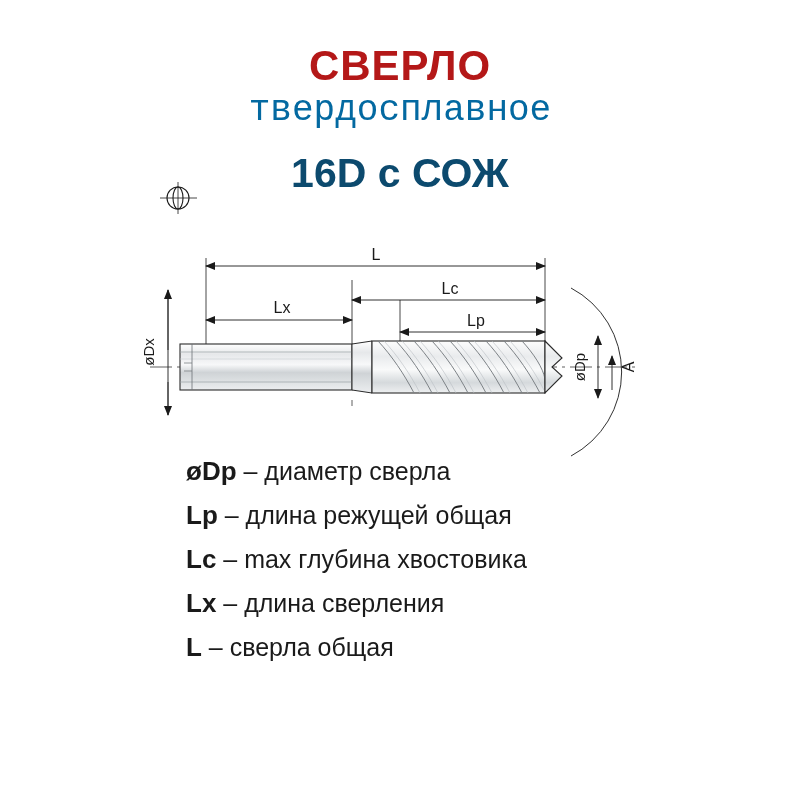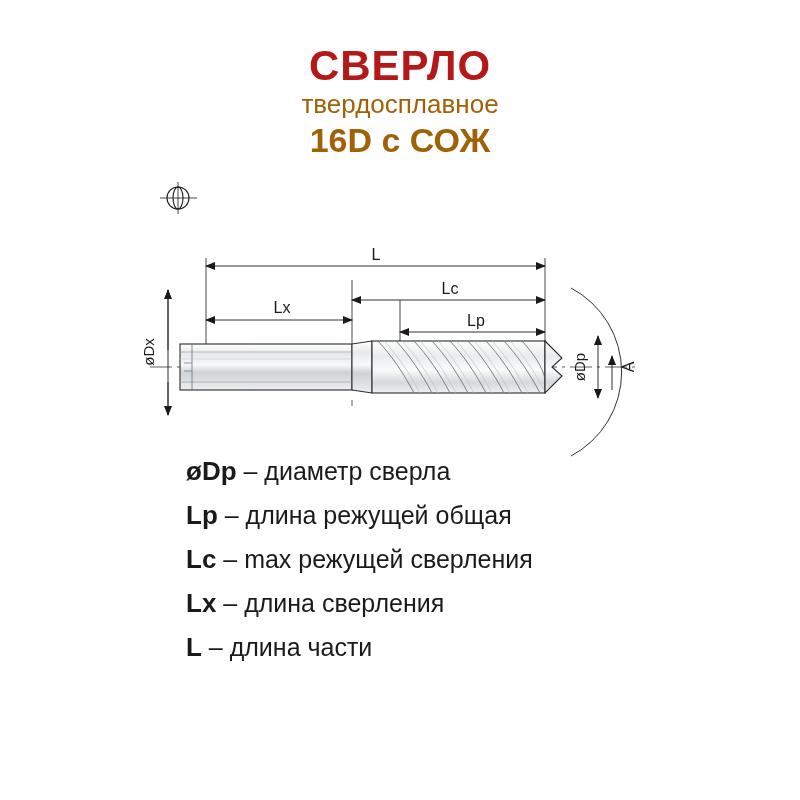--- a/index.html
+++ b/index.html
@@ -30,32 +30,33 @@
     text-align: center;
   }
   .title-main {
     font-size: 42px;
     font-weight: bold;
     letter-spacing: 1px;
     line-height: 1.05;
     color: #b41818;
   }
   .title-sub {
-    font-size: 26px;
+    font-size: 36px;
     font-weight: normal;
     line-height: 1.15;
     margin-top: 2px;
-    color: #a16207;
+    color: #0369a1;
+    font-family: Liberation Mono, monospace;
   }
   .title-third {
-    font-size: 34px;
+    font-size: 41px;
     font-weight: bold;
     line-height: 1.2;
-    margin-top: 0;
-    color: #a16207;
+    margin-top: 18px;
+    color: #0c4a6e;
   }
 
   
   .drawing {
     position: absolute;
     top: 160px;
     left: 0;
     width: 800px;
     height: 320px;
   }
@@ -205,23 +206,23 @@
   </div>
 
   <div class="legend">
     <div class="legend-item">
       <b>øDp</b><span> – диаметр сверла</span>
     </div>
     <div class="legend-item">
       <b>Lp</b><span> – длина режущей общая</span>
     </div>
     <div class="legend-item">
-      <b>Lc</b><span> – max режущей сверления</span>
+      <b>Lc</b><span> – max глубина хвостовика</span>
     </div>
     <div class="legend-item">
       <b>Lx</b><span> – длина сверления</span>
     </div>
     <div class="legend-item">
-      <b>L</b><span> – длина части</span>
+      <b>L</b><span> – сверла общая</span>
     </div>
   </div>
 
 </div>
 
 </body></html>

